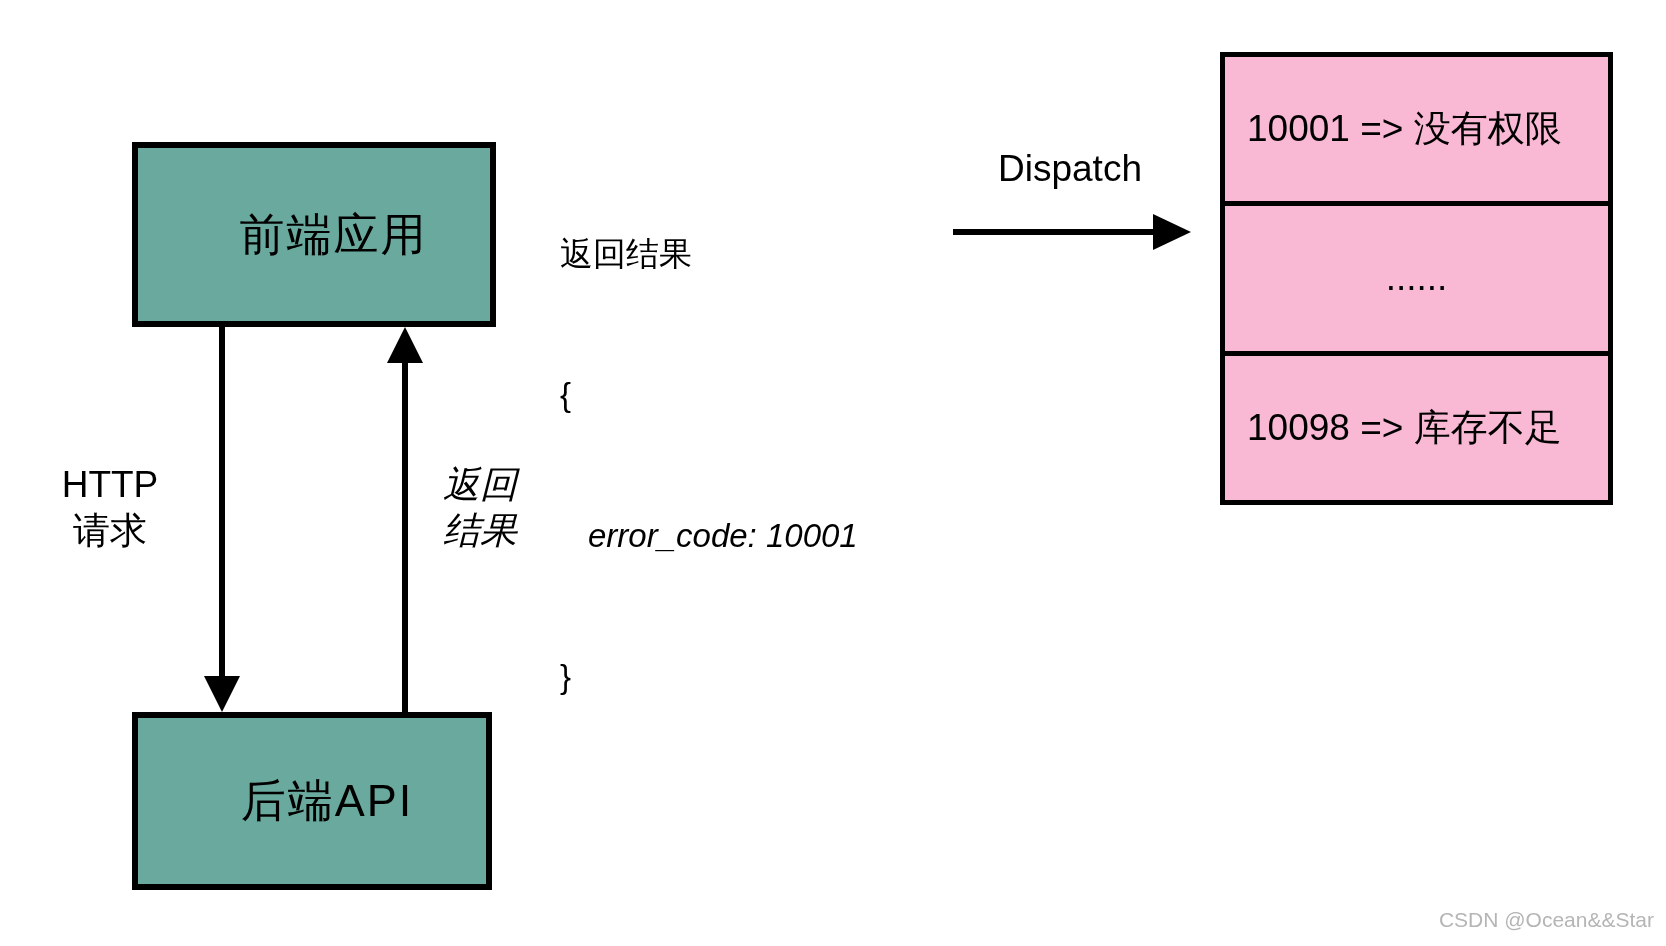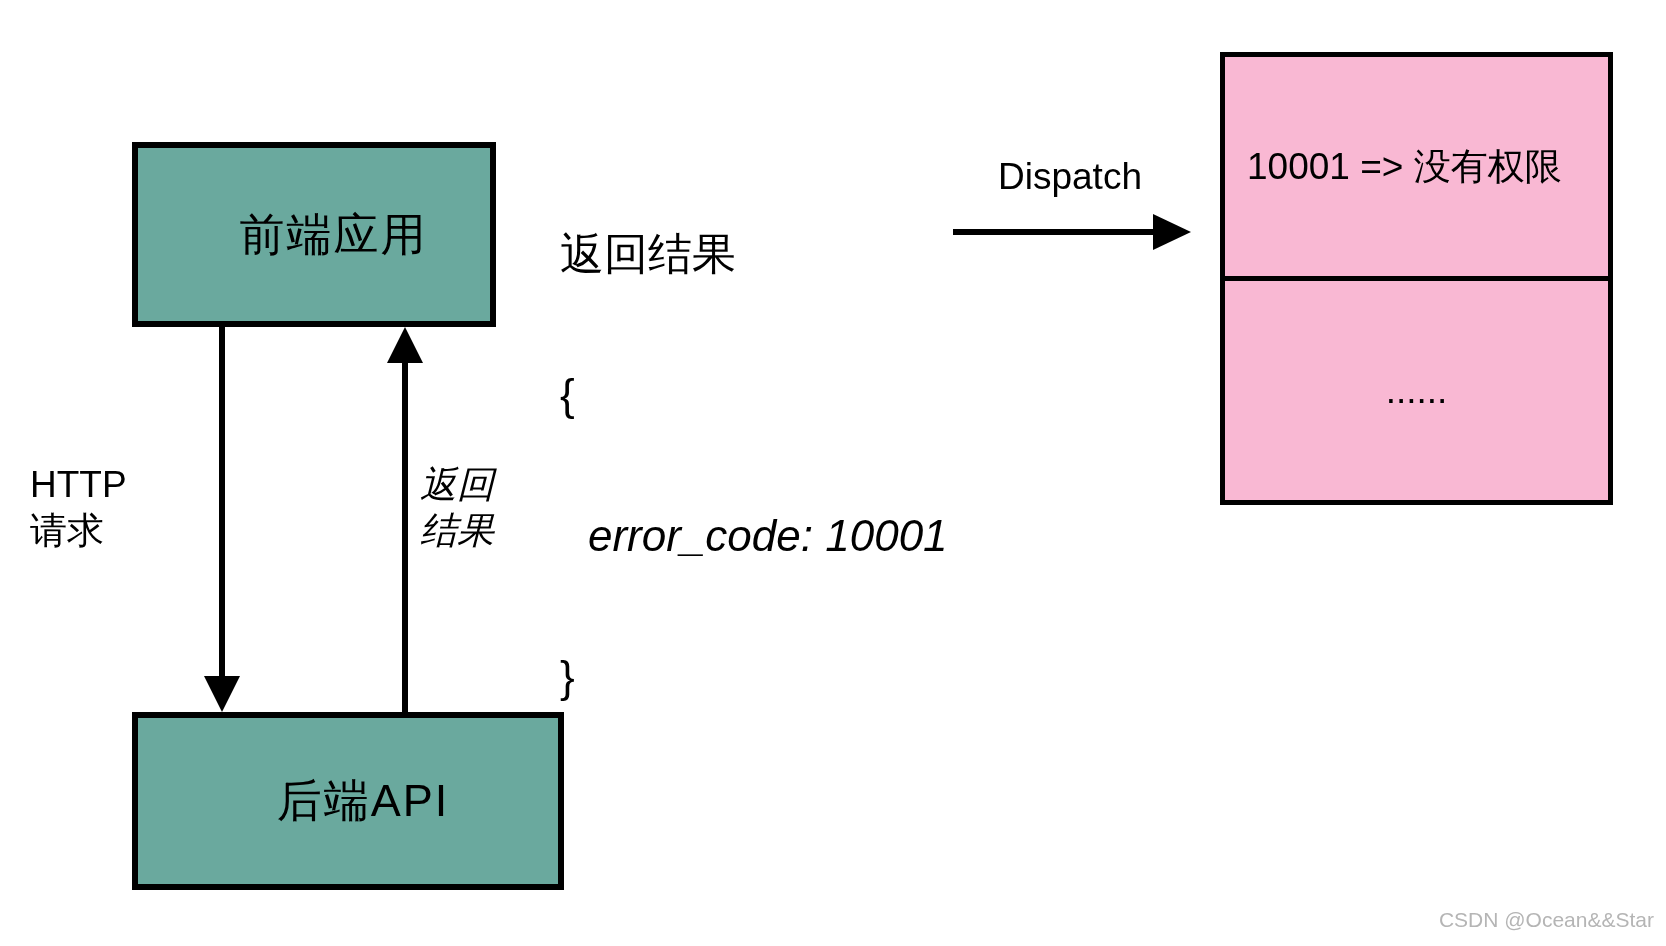--- a/index.html
+++ b/index.html
@@ -22,21 +22,21 @@
   
   .node{
     position:absolute;
     background:var(--node-fill);
     border:6px solid var(--line);
     display:flex;align-items:center;justify-content:center;
     font-size:45px;
     letter-spacing:2px;
   }
   .node-frontend{left:132px;top:142px;width:364px;height:185px;padding-left:39px;}
-  .node-backend{left:132px;top:712px;width:432px;height:178px;padding-left:30px;}
+  .node-backend{left:132px;top:712px;width:360px;height:178px;padding-left:30px;}
 
   
   .vline{position:absolute;width:6px;background:var(--line);}
   .line-http{left:219px;top:325px;height:354px;}
   .line-return{left:402px;top:360px;height:352px;}
   .arrowhead{position:absolute;width:0;height:0;}
   .head-down{
     left:204px;top:676px;
     border-left:18px solid transparent;
     border-right:18px solid transparent;
@@ -46,36 +46,36 @@
     left:387px;top:327px;
     border-left:18px solid transparent;
     border-right:18px solid transparent;
     border-bottom:36px solid var(--line);
   }
   
   .edge-label{
     position:absolute;
     font-size:37px;
     line-height:46px;
-    text-align:left;
+    text-align:center;
   }
   .label-http{left:30px;top:462px;width:160px;}
   .label-return{left:420px;top:462px;width:120px;font-style:italic;}
 
   
   .payload{
     position:absolute;left:560px;top:136px;
-    font-size:44px;line-height:47px;
+    font-size:33px;line-height:47px;
     white-space:pre;
   }
   .payload .indent{padding-left:28px;font-style:italic;}
 
   
   .label-dispatch{
-    position:absolute;left:935px;top:156px;width:270px;
+    position:absolute;left:935px;top:148px;width:270px;
     font-size:37px;text-align:center;
   }
   .line-dispatch{
     position:absolute;left:953px;top:229px;width:202px;height:6px;
     background:var(--line);
   }
   .head-right{
     left:1153px;top:214px;
     border-top:18px solid transparent;
     border-bottom:18px solid transparent;
@@ -143,17 +143,20 @@
   <div class="line-dispatch"></div>
   <div class="arrowhead head-right"></div>
 
   <div class="error-table">
     <div class="error-row">
       <span>10001 =&gt; 没有权限</span>
     </div>
     <div class="error-row centered">
       <span>......</span>
     </div>
+    <div class="error-row">
+      <span>10098 =&gt; 库存不足</span>
+    </div>
   </div>
 
   <div class="watermark">CSDN @Ocean&amp;&amp;Star</div>
 
 </div>
 
 </body></html>

